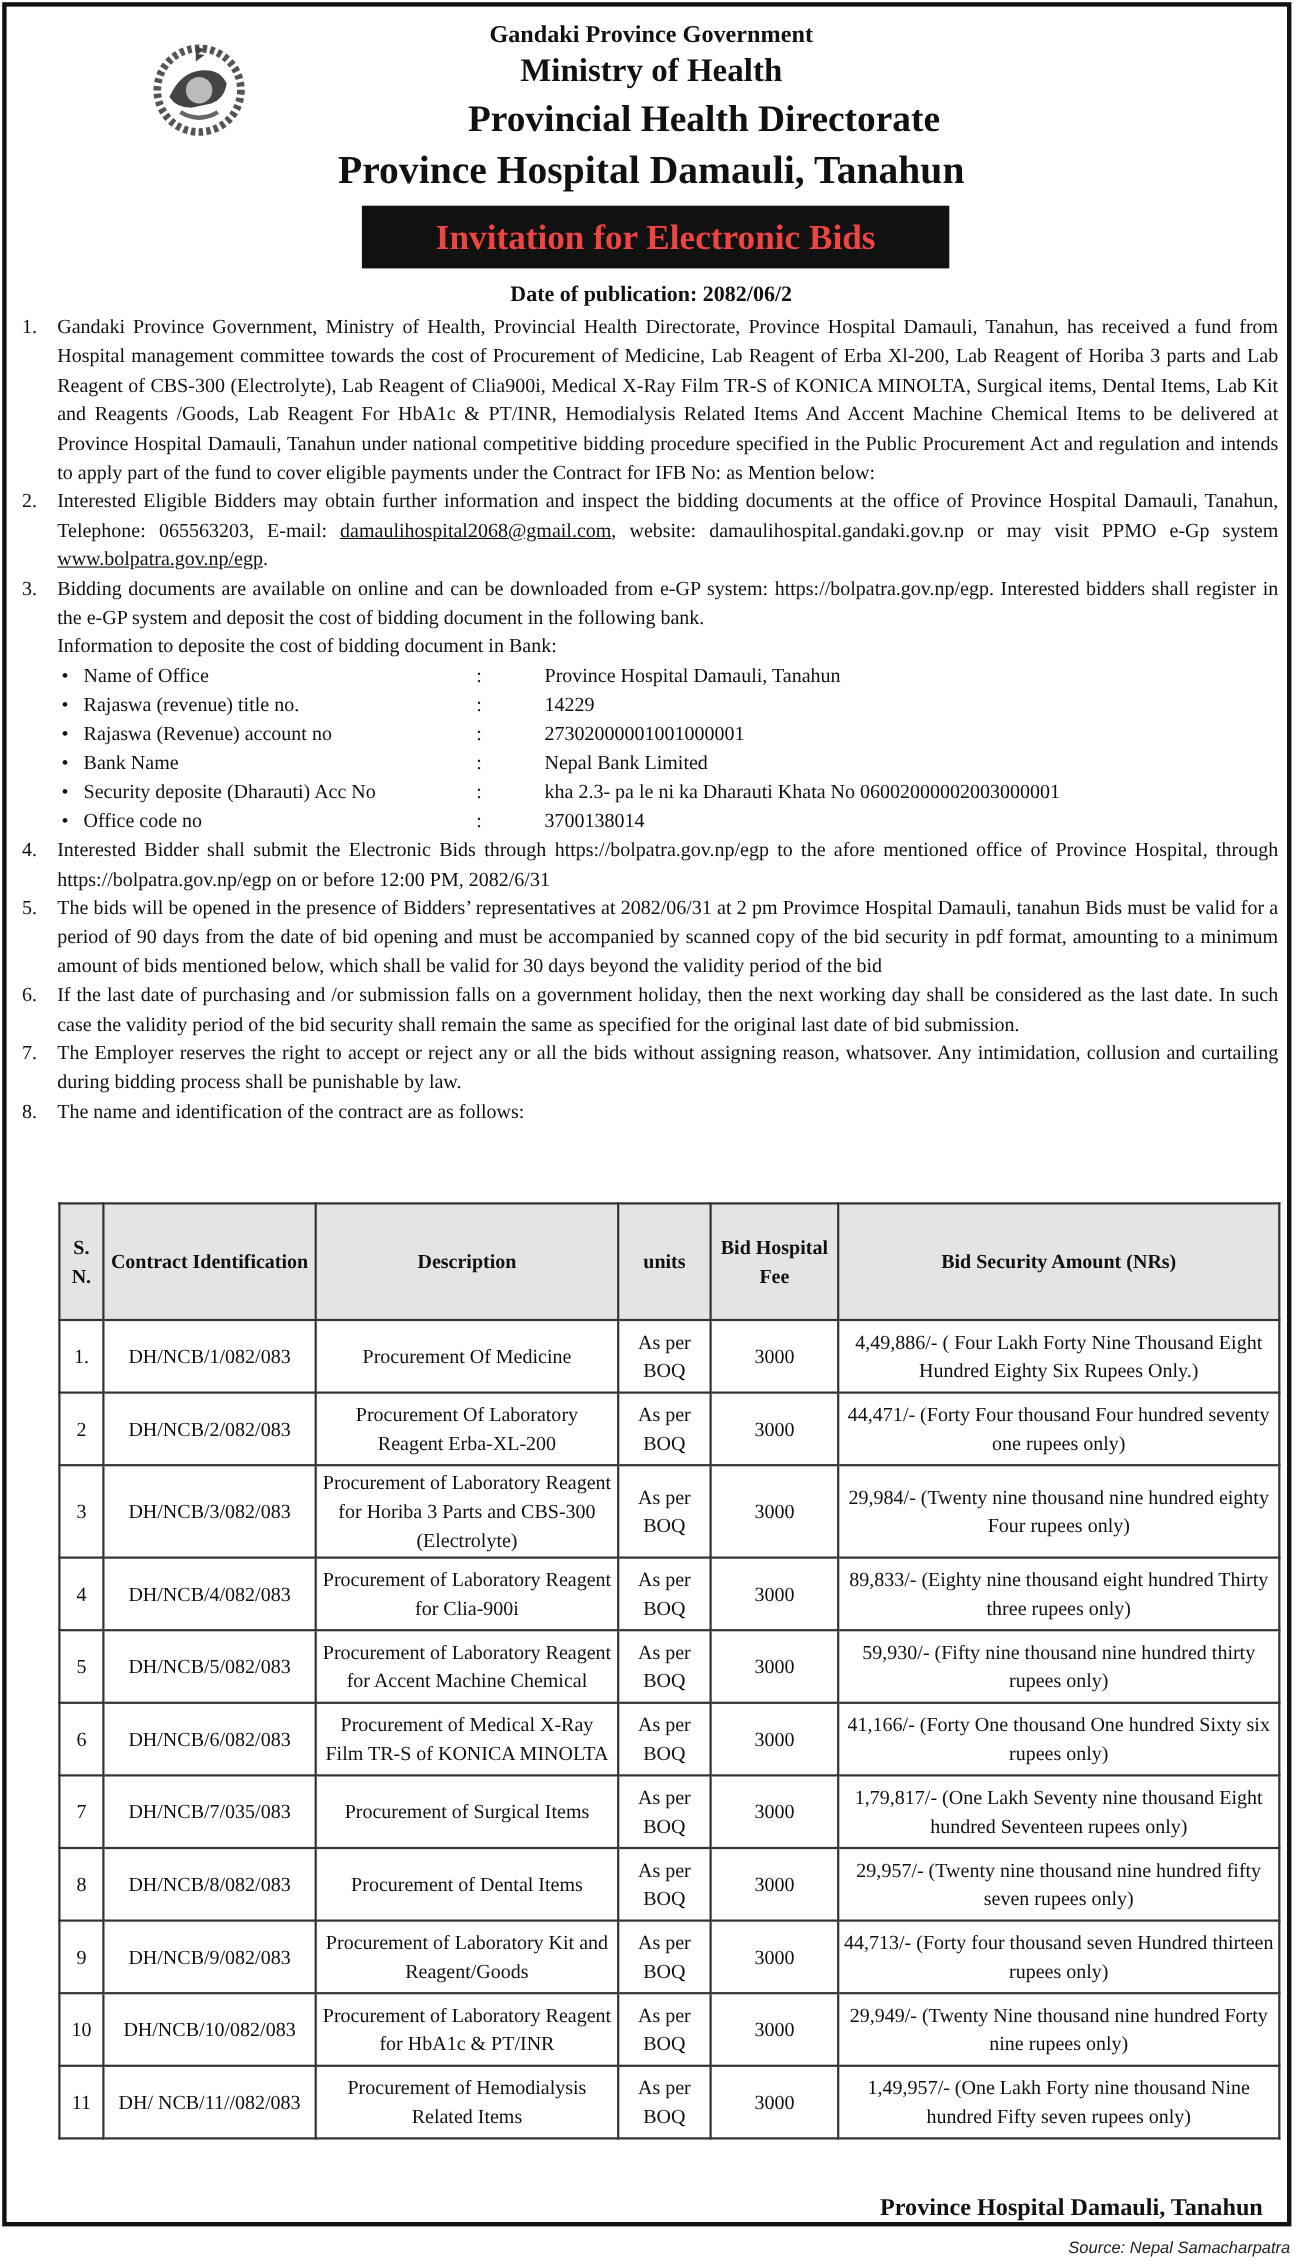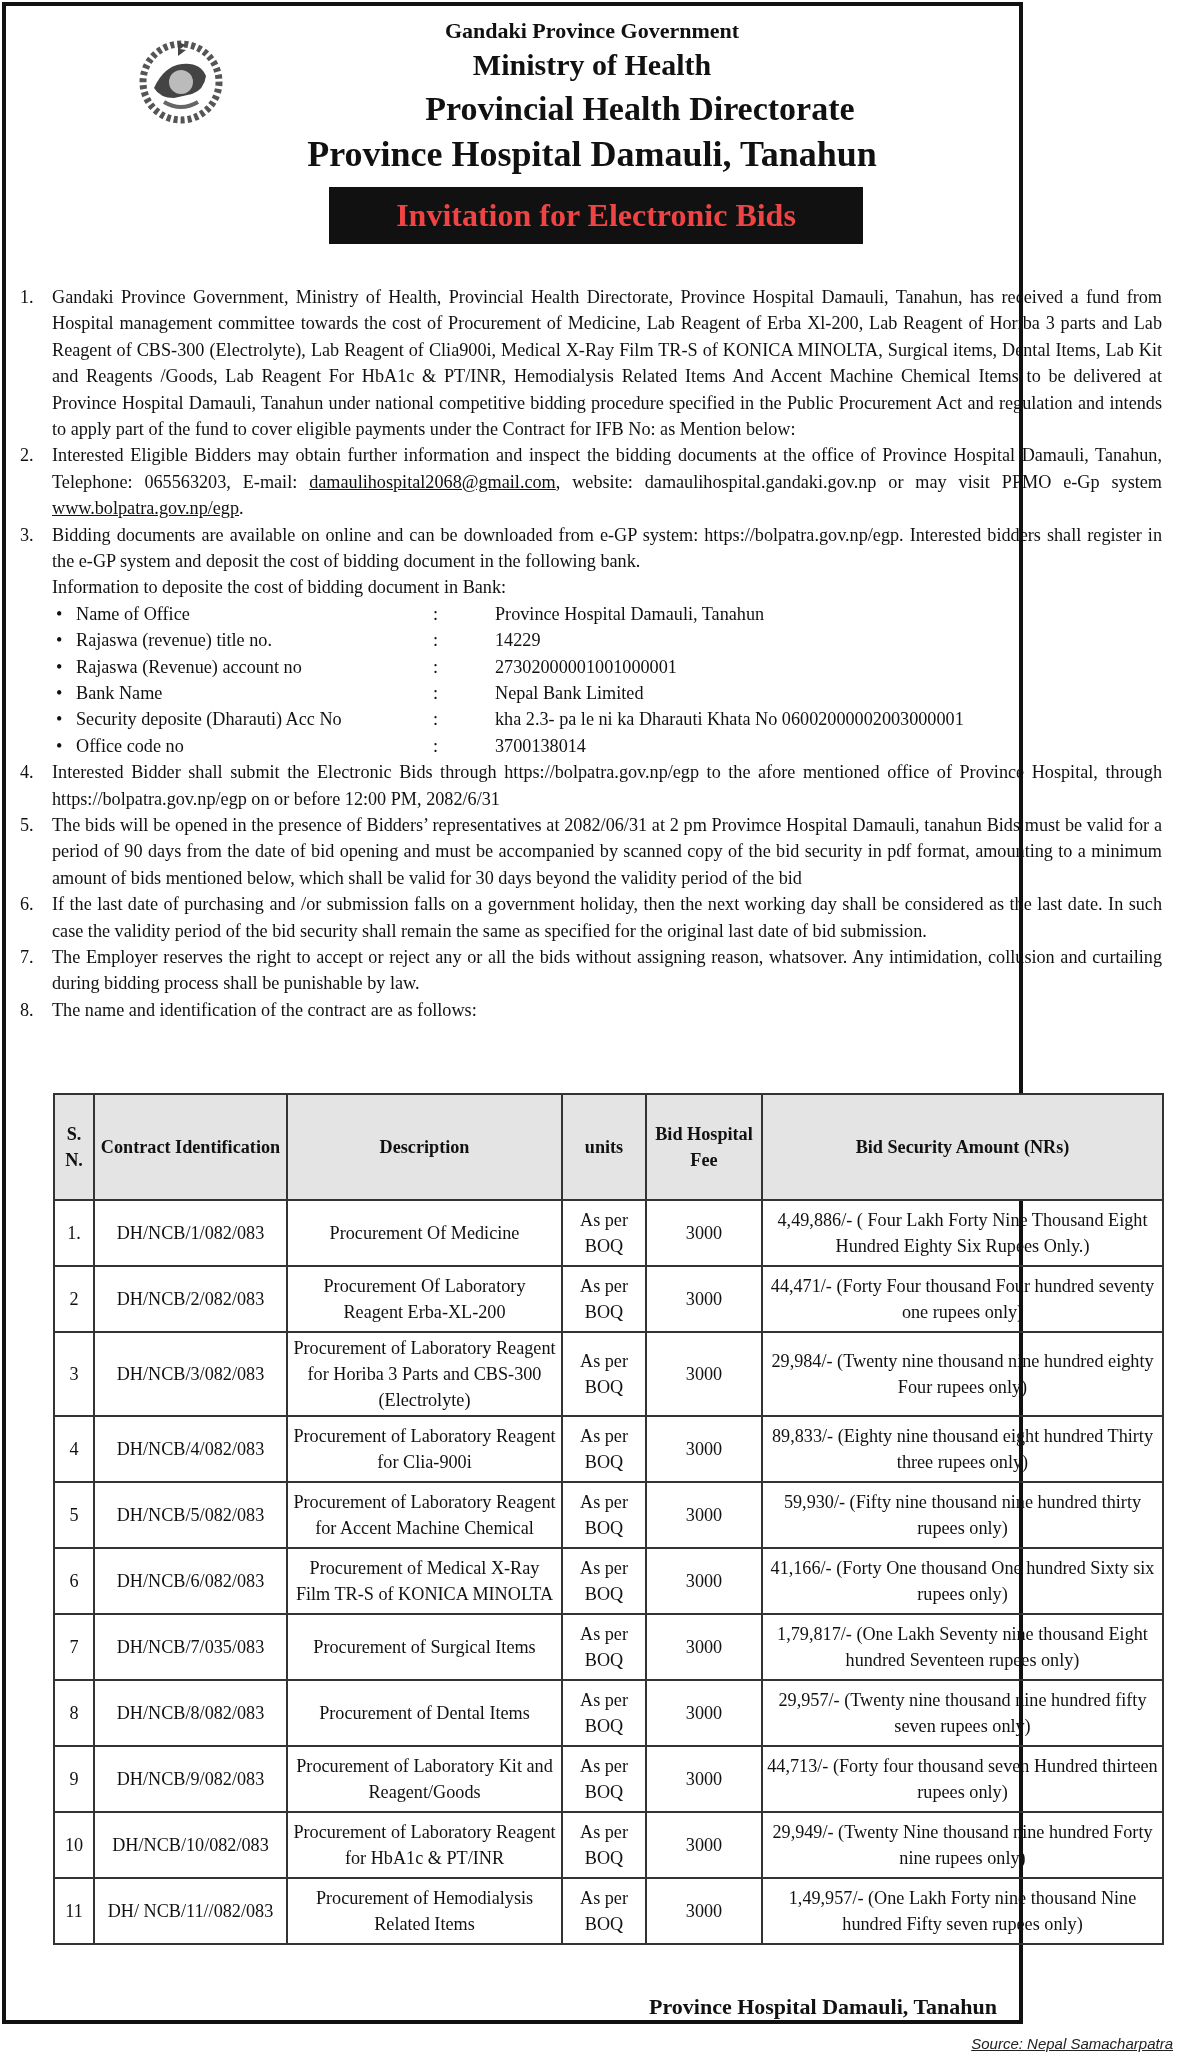--- a/index.html
+++ b/index.html
@@ -1,17 +1,17 @@
 <!DOCTYPE html>
 <html><head>
 <meta charset="utf-8">
 <style>
   html, body { margin:0; padding:0; background:#ffffff; }
   body { width:1181px; height:2060px; position:relative; font-family:"Liberation Serif", serif; color:#111; overflow:hidden; }
-  .frame { position:absolute; left:2px; top:2px; width:1021px; height:2022px; border:4px solid #111; box-sizing:border-box; background:#fff; }
+  .frame { position:absolute; left:2px; top:2px; width:1172px; height:2022px; border:4px solid #111; box-sizing:border-box; background:#fff; }
   .emblem { position:absolute; left:128px; top:30px; width:94px; height:90px; }
   .hdr { position:absolute; left:0; width:1172px; text-align:center; font-weight:bold; line-height:1; }
   .h1 { top:14px; font-size:22px; }
   .h2 { top:44px; font-size:30px; }
   .h3 { top:86px; font-size:34px;padding-left:48px; }
   .h4 { top:130px; font-size:36px; }
   .banner { position:absolute; left:323px; top:181px; width:534px; height:57px; background:#111; color:#ef4444; font-size:32px; font-weight:bold; display:flex; align-items:center; justify-content:center; }
   .pubdate { position:absolute; left:0; top:251px; width:1172px; text-align:center; font-size:20px; font-weight:bold; }
   .body { position:absolute; left:0; top:278px; width:1172px; font-size:18.2px; line-height:26.4px; }
   .item { position:relative; padding-left:46px; padding-right:16px; text-align:justify; }
@@ -20,21 +20,21 @@
   .bank { margin:0; padding:0; list-style:none; }
   .bank li { position:relative; display:flex; padding-left:24px; height:26.4px; }
   .bank li:before { content:"\2022"; position:absolute; left:4px; }
   .bank .k { width:357px; }
   .bank .c { width:62px; }
   table { position:absolute; left:47px; top:1087px; width:1111px; border-collapse:collapse; font-size:18.2px; line-height:26px; }
   th, td { border:2px solid #333; text-align:center; vertical-align:middle; padding:2px 4px; }
   th { background:#e4e4e4; font-weight:bold; height:100px; }
   td { height:60px; }
   .footer-org { position:absolute; right:22px; top:1988px; font-size:22px; font-weight:bold; }
-  .source { position:absolute; right:8px; top:2035px; font-family:"Liberation Sans", sans-serif; font-style:italic; font-size:15px; color:#222;text-decoration:underline; }
+  .source { position:absolute; right:8px; top:2035px; font-family:"Liberation Sans", sans-serif; font-style:italic; font-size:15px; color:#222; }
 </style>
 </head>
 <body>
 
 <div class="frame">
 
   <svg class="emblem" viewBox="0 0 94 90">
     <circle cx="47" cy="46" r="38" fill="none" stroke="#555" stroke-width="7" stroke-dasharray="4 3"></circle>
     <path d="M20 52 Q30 30 48 28 Q66 26 72 40 Q70 54 58 58 L40 62 Q26 62 20 52 Z" fill="#444"></path>
     <path d="M30 66 Q47 76 64 66" fill="none" stroke="#666" stroke-width="4"></path>
@@ -42,20 +42,21 @@
     <circle cx="47" cy="46" r="12" fill="#bbb"></circle>
   </svg>
 
   <div class="hdr h1">Gandaki  Province Government</div>
   <div class="hdr h2">Ministry of  Health</div>
   <div class="hdr h3">Provincial Health Directorate</div>
   <div class="hdr h4">Province Hospital Damauli, Tanahun</div>
   <div class="banner">
       <span>Invitation for Electronic Bids</span>
     </div>
+  <div class="pubdate">Date of publication: 2082/06/2</div>
 
   <div class="body">
     <div class="item">
       <span class="num">1.</span>
       <span>Gandaki Province Government, Ministry of Health, Provincial Health Directorate, Province Hospital Damauli, Tanahun, has received a fund from Hospital management committee towards the cost of Procurement of Medicine,  Lab Reagent  of Erba Xl-200, Lab Reagent of  Horiba 3 parts and  Lab Reagent of CBS-300 (Electrolyte), Lab Reagent of Clia900i, Medical X-Ray Film TR-S  of KONICA MINOLTA, Surgical items, Dental Items, Lab Kit and Reagents /Goods, Lab Reagent For HbA1c &amp; PT/INR, Hemodialysis Related Items And Accent Machine Chemical Items to be delivered at Province Hospital Damauli,  Tanahun under national competitive bidding procedure specified in the Public Procurement Act and regulation  and intends to apply part of the fund to cover eligible payments under the Contract for IFB No: as Mention  below:</span>
     </div>
     <div class="item">
       <span class="num">2.</span>
       <span>Interested Eligible Bidders may obtain further information and inspect the bidding documents at the office of Province Hospital Damauli, Tanahun, Telephone: 065563203, E-mail: </span><span class="u">damaulihospital2068@gmail.com</span><span>, website: damaulihospital.gandaki.gov.np or may visit PPMO e-Gp system </span><span class="u">www.bolpatra.gov.np/egp</span><span>.</span>
     </div>

